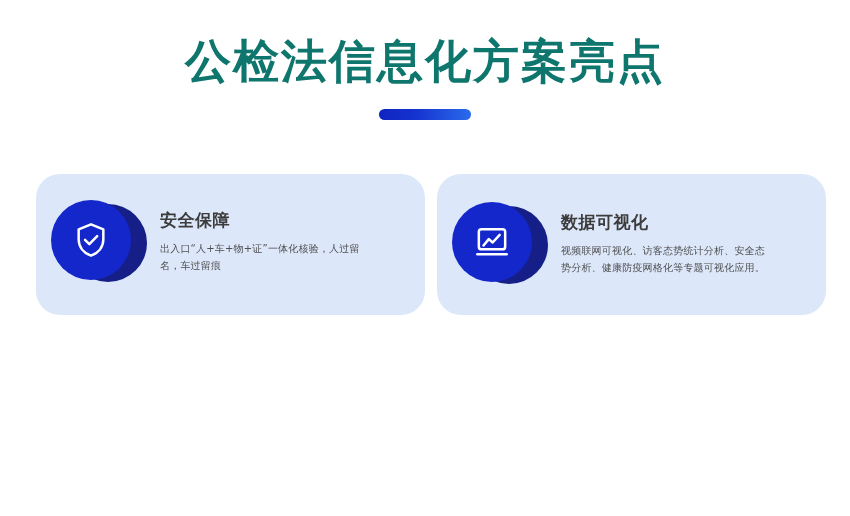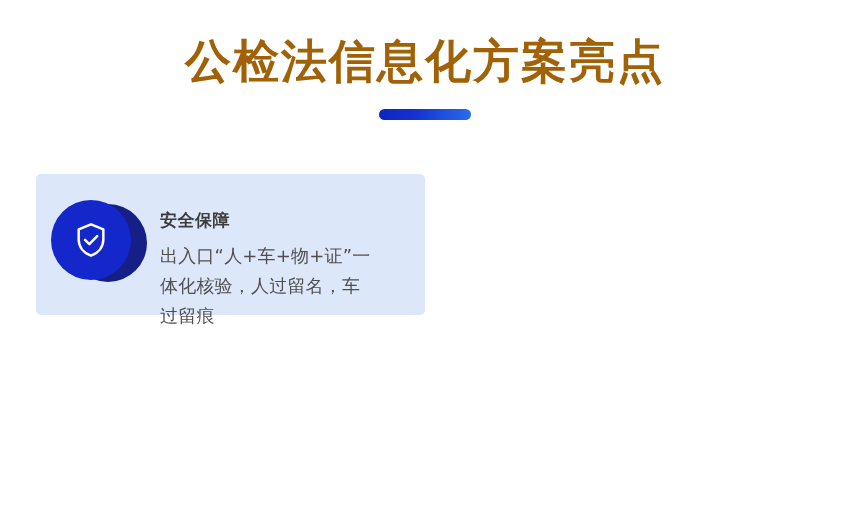--- a/index.html
+++ b/index.html
@@ -9,21 +9,21 @@
     font-family:"Liberation Sans","DejaVu Sans",sans-serif;
     overflow:hidden;
   }
   .page { position:relative; width:850px; height:516px; background:#ffffff; }
 
   
   .header { padding-top:34px; text-align:center; }
   .page-title {
     font-size:46px;
     font-weight:bold;
-    color:#a16207;
+    color:#0f766e;
     letter-spacing:2px;
     line-height:1.18;
     font-family:"DejaVu Sans","Liberation Sans",sans-serif;
   }
   .title-underline {
     width:92px; height:11px;
     margin:21px auto 0;
     border-radius:6px;
     background:linear-gradient(90deg,#0f24c0 0%,#1533cf 40%,#2a6bec 100%);
   }
@@ -34,21 +34,21 @@
     left:36px; top:174px;
     width:790px;
     display:grid;
     grid-template-columns:389px 389px;
     grid-template-rows:141px 147px;
     column-gap:12px;
     row-gap:23px;
   }
   .card {
     background:#dce7fa;
-    border-radius:5px;
+    border-radius:24px;
     display:flex;
     align-items:flex-start;
     padding:0;
     position:relative;
   }
 
   
   .icon-badge {
     position:relative;
     flex:0 0 auto;
@@ -85,21 +85,21 @@
   .card-title {
     font-size:17px;
     font-weight:bold;
     color:#3c3c3c;
     letter-spacing:.5px;
     line-height:1.2;
     font-family:"DejaVu Sans","Liberation Sans",sans-serif;
   }
   .card-desc {
     margin-top:11px;
-    font-size:18px;
+    font-size:10px;
     color:#4f4f4f;
     line-height:1.65;
     letter-spacing:.2px;
     max-width:216px;
     font-family:"DejaVu Sans","Liberation Sans",sans-serif;
   }
   .card--wide .card-desc { max-width:206px; }
   .card--nowrap .card-desc { max-width:none; white-space:nowrap; }
 </style>
 </head>
@@ -127,15 +127,33 @@
         </div>
       </div>
       <div class="card-text">
         <div class="card-title">安全保障</div>
         <div class="card-desc">出入口“人+车+物+证”一体化核验，人过留名，车过留痕</div>
       </div>
     </div>
 
 
 
+    <div class="card card--r2 card--wide">
+      <div class="icon-badge">
+        <div class="shadow-circle"></div>
+        <div class="main-circle">
+          <span>
+            <svg width="40" height="40" viewBox="0 0 24 24" fill="none" stroke="#ffffff" stroke-width="1.5" stroke-linecap="round" stroke-linejoin="round">
+              <rect x="4.1" y="4.3" width="15.8" height="12.1" rx="1.6"></rect>
+              <path d="M6.9 14.1l3.2-3.8 2.3 2 4.2-4.6"></path>
+              <path d="M3.2 19.3h17.6"></path>
+            </svg>
+          </span>
+        </div>
+      </div>
+      <div class="card-text">
+        <div class="card-title">数据可视化</div>
+        <div class="card-desc">视频联网可视化、访客态势统计分析、安全态势分析、健康防疫网格化等专题可视化应用。</div>
+      </div>
+    </div>
 
   </div>
 </div>
 
 </body></html>

